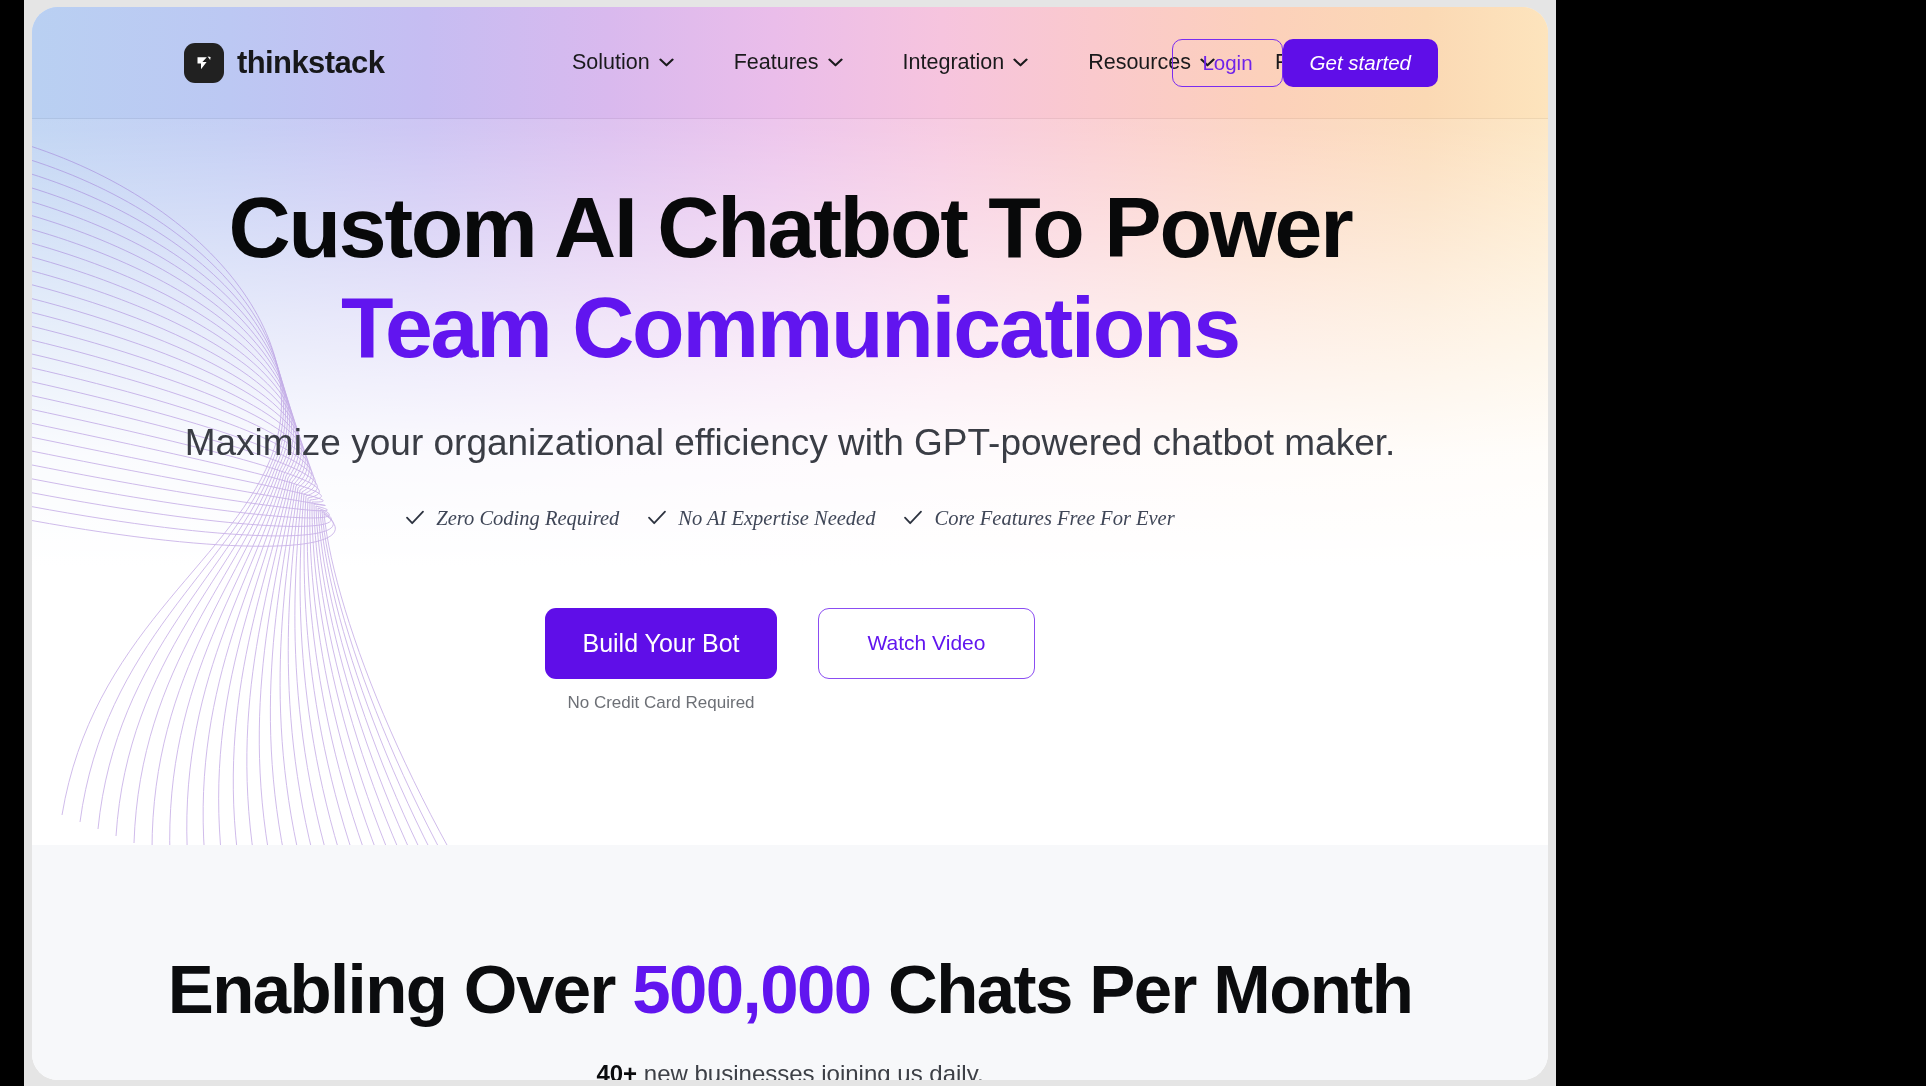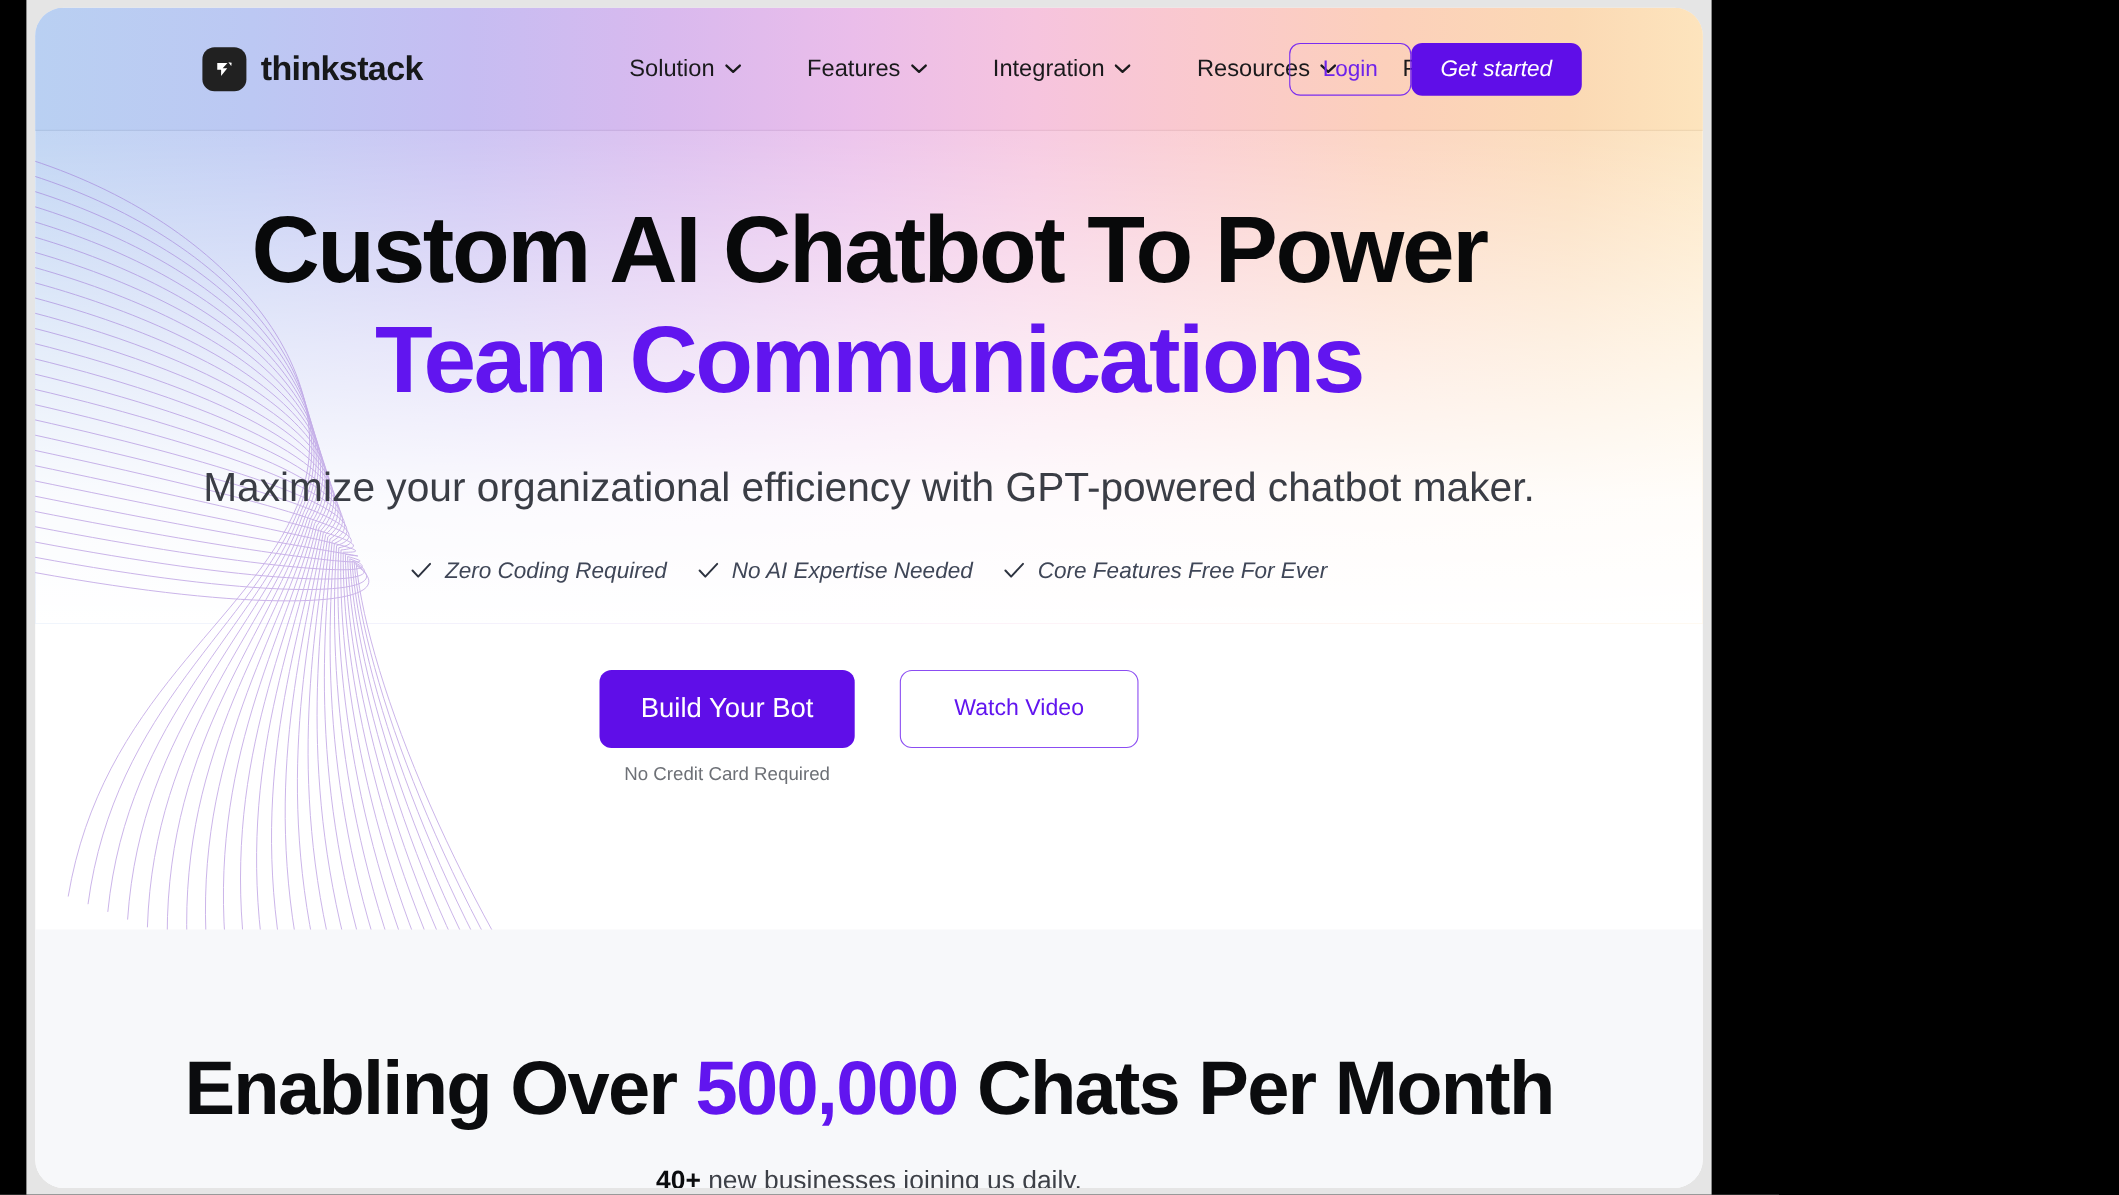--- a/index.html
+++ b/index.html
@@ -193,20 +193,21 @@
     color: #3a3d45;
     font-weight: 400;
   }
 
   .features {
     margin-top: 43px;
     display: flex;
     justify-content: center;
     align-items: flex-end;
     gap: 28px;
+    font-family: Liberation Serif, serif;
   }
   .feature {
     display: flex;
     align-items: center;
     gap: 11px;
     font-size: 20.5px;
     font-style: italic;
     color: #3f4657;
   }
 

